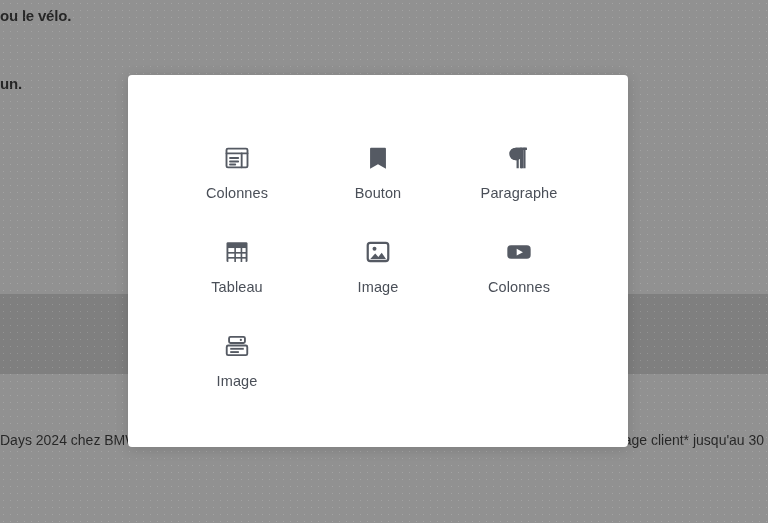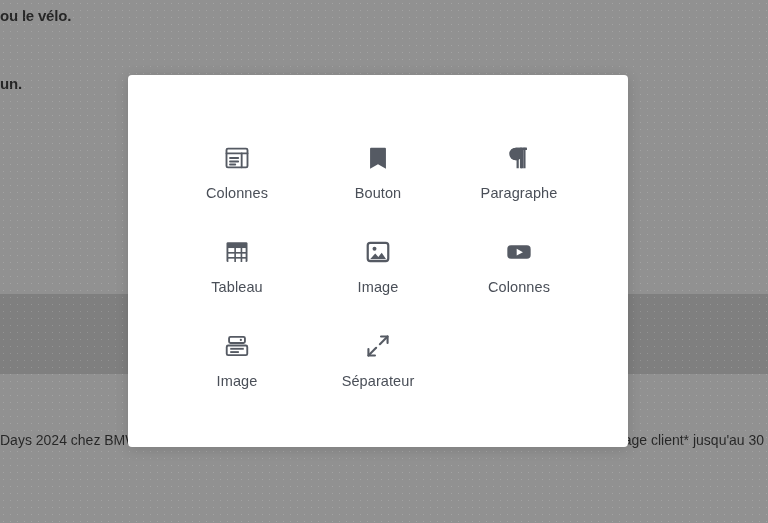--- a/index.html
+++ b/index.html
@@ -218,29 +218,18 @@
             <rect x="5.2" y="4.2" width="13.6" height="5.2" rx="1.2"></rect>
             <circle cx="15.3" cy="6.8" r="0.95" fill="currentColor" stroke="none"></circle>
             <rect x="3.2" y="11.6" width="17.6" height="8.2" rx="1.2"></rect>
             <line x1="6.2" y1="14.4" x2="17.8" y2="14.4"></line>
             <line x1="6.2" y1="17.2" x2="13.6" y2="17.2"></line>
           </svg>
         </span>
         <span class="block-label">Image</span>
       </div>
 
-      <div class="block">
-        <span class="block-icon">
-          <svg width="28" height="28" viewBox="0 0 24 24" fill="none" stroke="currentColor" stroke-width="1.8" stroke-linecap="round" stroke-linejoin="round">
-            <line x1="20.2" y1="3.8" x2="13.6" y2="10.4"></line>
-            <polyline points="14.6,3.8 20.2,3.8 20.2,9.4"></polyline>
-            <line x1="3.8" y1="20.2" x2="10.4" y2="13.6"></line>
-            <polyline points="9.4,20.2 3.8,20.2 3.8,14.6"></polyline>
-          </svg>
-        </span>
-        <span class="block-label">Séparateur</span>
-      </div>
 
 
     </div>
   </div>
 
 </div>
 
 </body></html>

